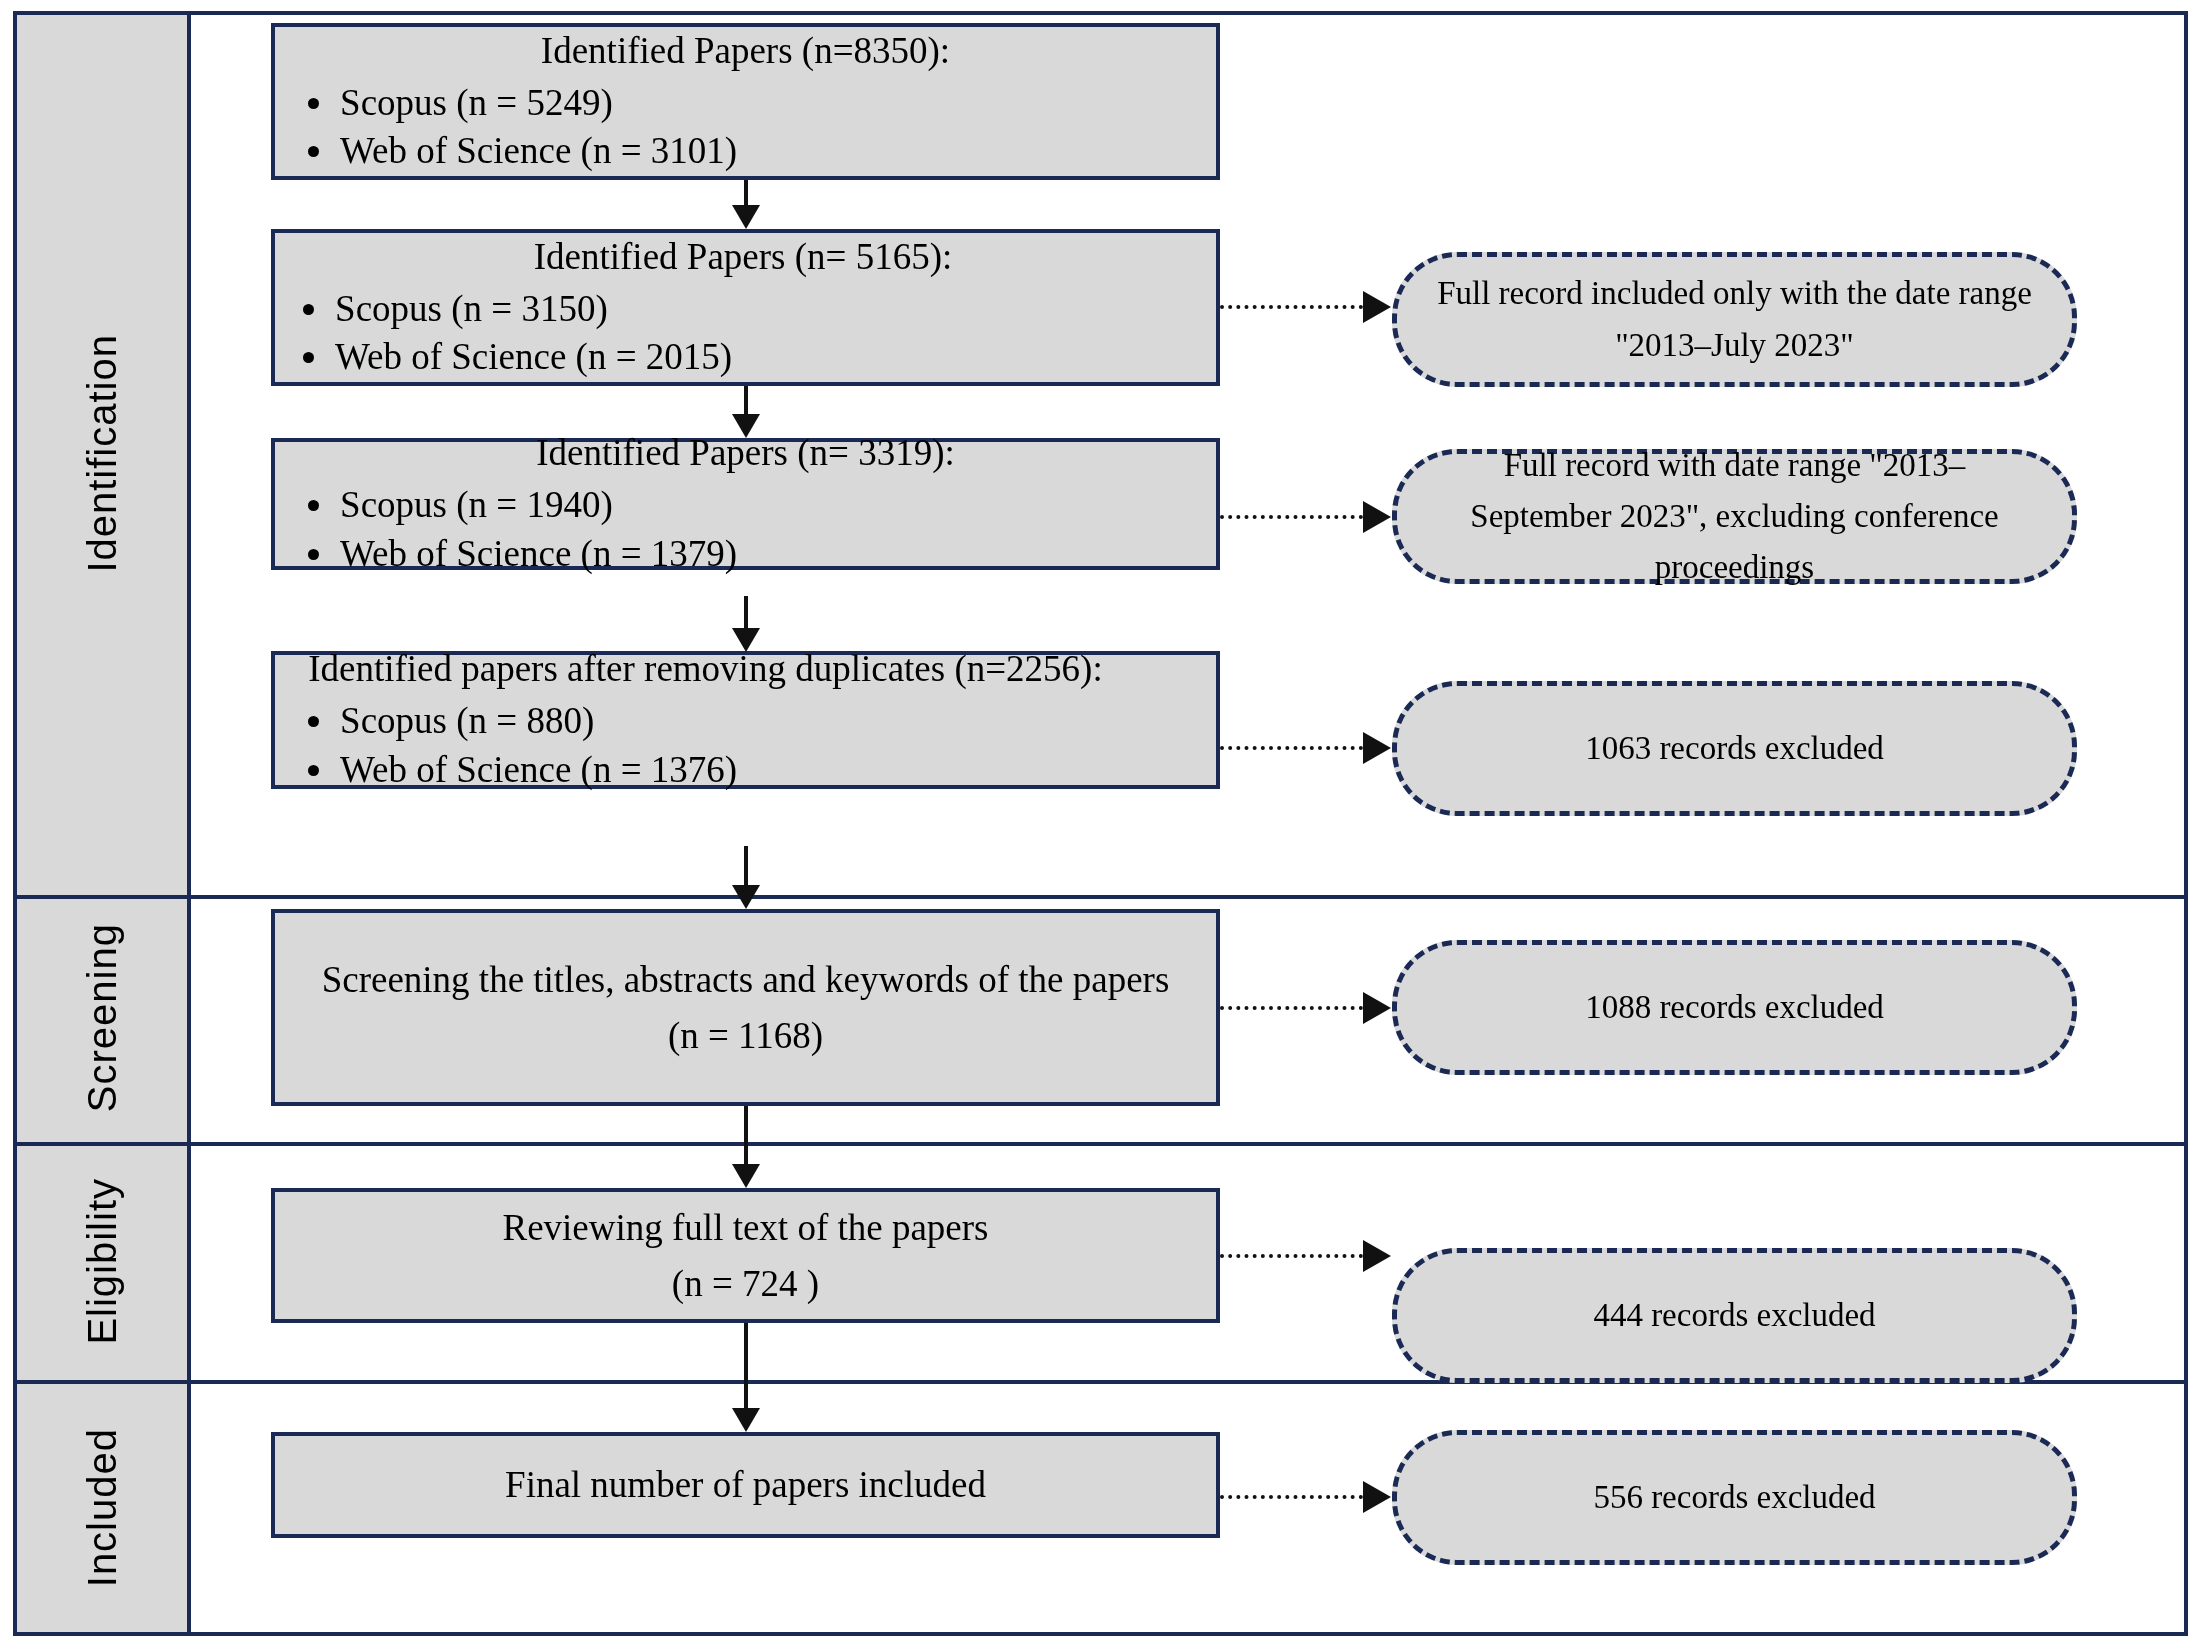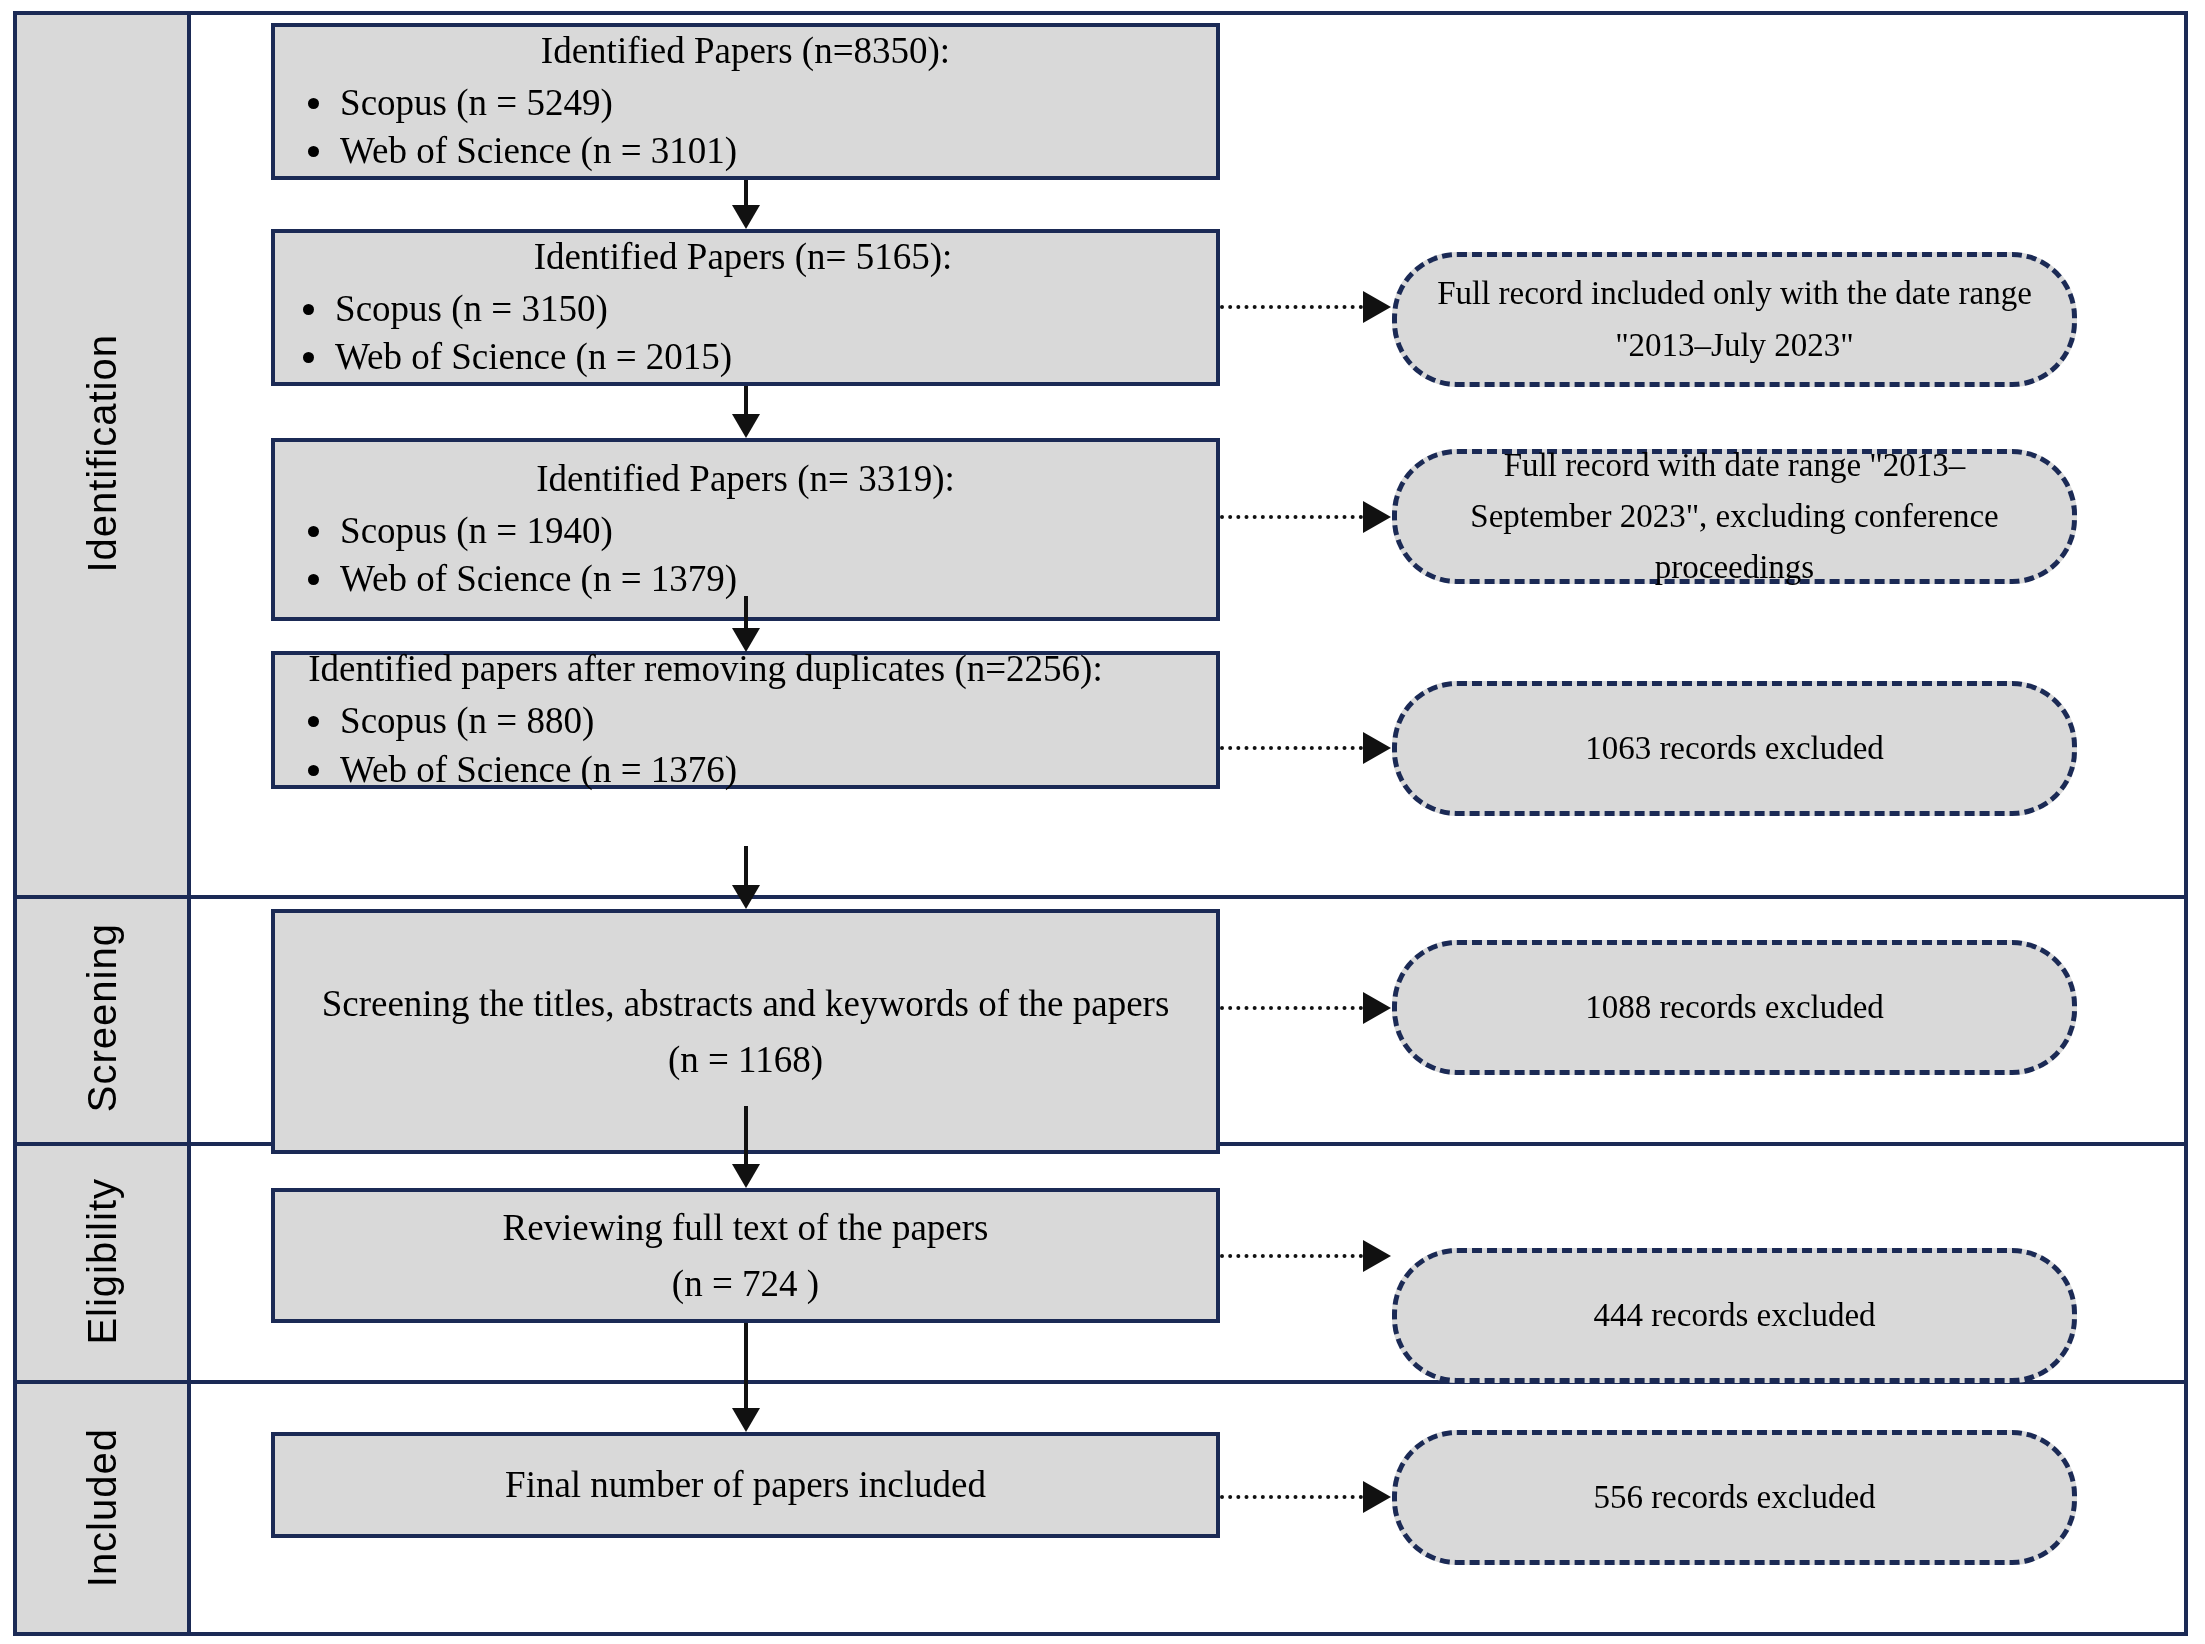--- a/index.html
+++ b/index.html
@@ -102,37 +102,37 @@
   </div>
 
   <div class="box" style="top:229px;height:157px;padding-left:24px;">
     <div class="box-title">Identified Papers (n= 5165):</div>
     <ul class="box-list">
       <li>Scopus (n = 3150)</li>
       <li>Web of Science (n = 2015)</li>
     </ul>
   </div>
 
-  <div class="box" style="top:438px;height:183px;">
+  <div class="box" style="top:438px;height:132px;">
     <div class="box-title">Identified Papers (n= 3319):</div>
     <ul class="box-list">
       <li>Scopus (n = 1940)</li>
       <li>Web of Science (n = 1379)</li>
     </ul>
   </div>
 
   <div class="box" style="top:651px;height:138px;">
     <div class="box-title long">Identified papers after removing duplicates (n=2256):</div>
     <ul class="box-list">
       <li>Scopus (n = 880)</li>
       <li>Web of Science (n = 1376)</li>
     </ul>
   </div>
 
-  <div class="box box-center" style="top:909px;height:245px;">
+  <div class="box box-center" style="top:909px;height:197px;">
     <div>Screening the titles, abstracts and keywords of the papers</div>
     <div>(n = 1168)</div>
   </div>
 
   <div class="box box-center" style="top:1188px;height:135px;">
     <div>Reviewing full text of the papers</div>
     <div>(n = 724 )</div>
   </div>
 
   <div class="box box-center" style="top:1432px;height:106px;">

